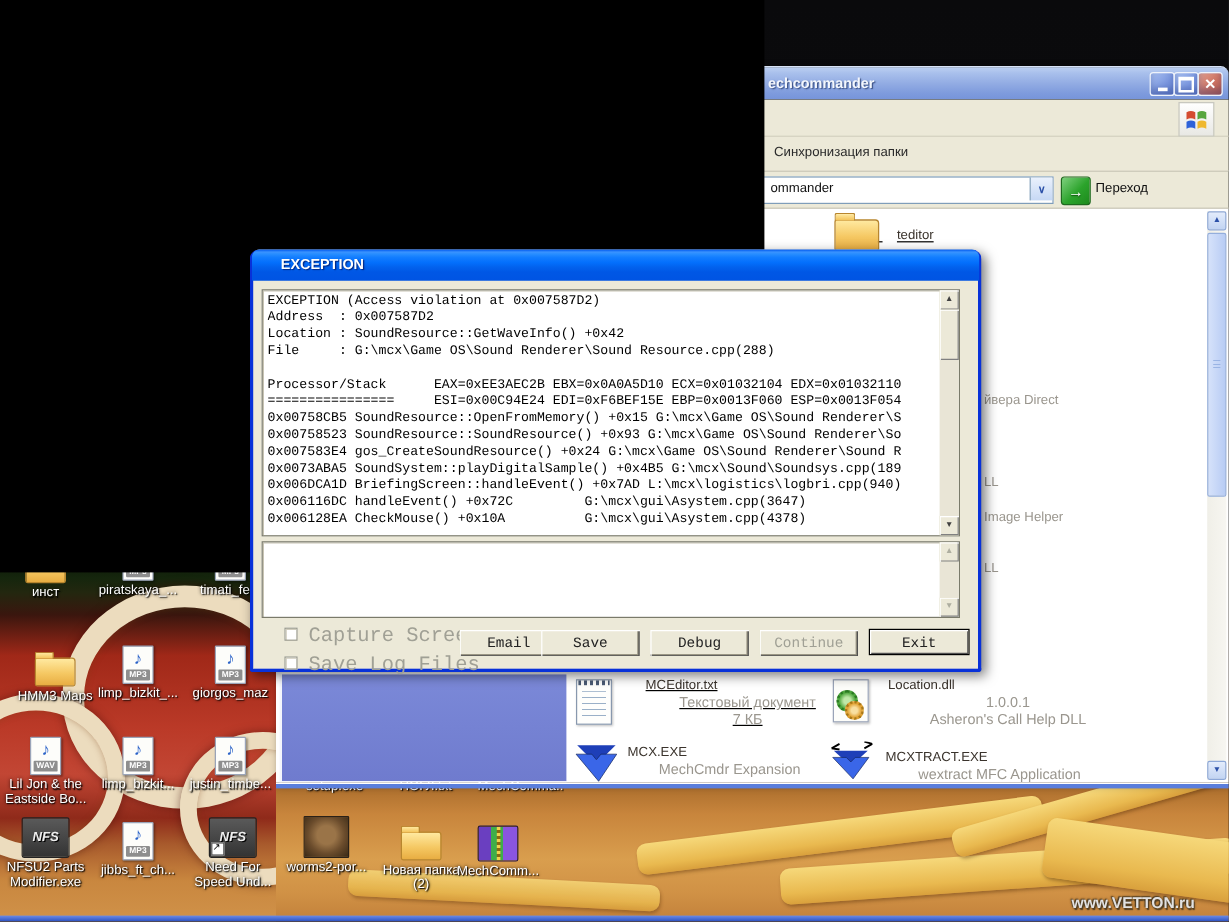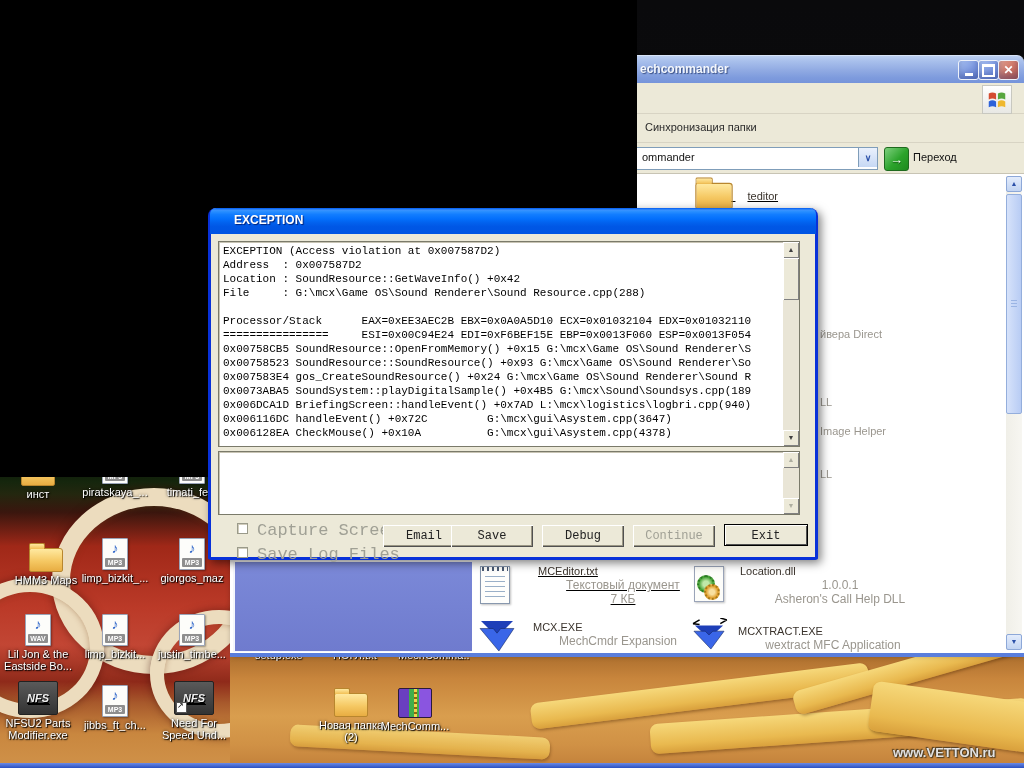--- a/index.html
+++ b/index.html
@@ -26,21 +26,21 @@
   .folder-icon{position:relative;width:32px;height:22px;border-radius:2px 3px 2px 2px;
     background:linear-gradient(180deg,#ffe9a0,#f5c863 55%,#e8ad42);border:1px solid #b8862e;}
   .folder-icon::before{content:"";position:absolute;left:-1px;top:-6px;width:14px;height:5px;
     background:linear-gradient(180deg,#ffe9a0,#f2c055);border:1px solid #b8862e;border-bottom:none;border-radius:2px 2px 0 0;}
   .page-icon{position:relative;width:24px;height:30px;background:#fdfdfa;border:1px solid #9aa4b8;border-radius:1px;
     box-shadow:1px 1px 2px rgba(0,0,0,.35);}
   .page-icon .note{position:absolute;left:0;right:0;top:1px;color:#2a62c8;font-size:14px;line-height:16px;text-align:center;text-shadow:none;}
   .page-icon .badge{position:absolute;left:2px;right:2px;bottom:2px;background:#8e8e8e;color:#fff;
     font-size:7px;font-weight:bold;line-height:9px;border-radius:1px;letter-spacing:0;}
   .nfs-icon{position:relative;width:38px;height:32px;background:linear-gradient(180deg,#5a5a5a,#333);border:1px solid #222;border-radius:2px;
-    display:flex;align-items:center;justify-content:center;text-decoration:underline;}
+    display:flex;align-items:center;justify-content:center;}
   .nfs-icon .nfs-text{color:#eee;font-size:11px;font-weight:bold;font-style:italic;text-shadow:1px 1px 0 #000;}
   .shortcut-overlay{position:absolute;left:1px;bottom:1px;width:9px;height:9px;background:#fff;border:1px solid #555;}
   .shortcut-overlay::before{content:"\2197";position:absolute;left:0;top:-2px;font-size:8px;color:#000;}
   .bear-icon{width:36px;height:33px;border:1px solid #2a2118;border-radius:1px;
     background:radial-gradient(circle at 50% 45%,#9a7448 0 30%,#6b4c2c 60%,#3a2a16 100%);}
   .rar-icon{position:relative;width:32px;height:28px;border-radius:2px;border:1px solid #2a1a3a;
     background:linear-gradient(90deg,#6a3fc0 0 32%,#3fae4a 32% 64%,#8a55e0 64% 100%);}
   .rar-icon::after{content:"";position:absolute;left:46%;top:0;bottom:0;width:3px;background:repeating-linear-gradient(180deg,#f2d24e 0 3px,#8a6a10 3px 5px);}
   .cut-label{position:absolute;height:11px;overflow:hidden;color:#fff;font-size:11px;line-height:11px;
     text-shadow:1px 1px 1px #000,0 0 3px rgba(0,0,0,.9);}
@@ -264,20 +264,26 @@
   </div>
   <div class="dicon" style="left:159px;top:681px;">
     <div class="ic">
         <div class="nfs-icon">
           <span class="nfs-text">NFS</span>
           <span class="shortcut-overlay"></span>
         </div>
       </div>
     <div class="dlabel"><span>Need For</span><br><span>Speed Und...</span></div>
   </div>
+  <div class="dicon" style="left:237px;top:681px;">
+    <div class="ic">
+        <div class="bear-icon"></div>
+      </div>
+    <div class="dlabel">worms2-por...</div>
+  </div>
   <div class="dicon" style="left:316px;top:683px;">
     <div class="ic">
         <div class="folder-icon"></div>
       </div>
     <div class="dlabel"><span>Новая папка</span><br><span>(2)</span></div>
   </div>
   <div class="dicon" style="left:380px;top:684px;">
     <div class="ic">
         <div class="rar-icon"></div>
       </div>
@@ -344,21 +350,21 @@
           <div class="x-item-desc">1.0.0.1</div>
           <div class="x-item-desc" style="white-space:nowrap;">Asheron's Call  Help DLL</div>
         </div>
       </div>
 
       <div style="position:absolute;left:248px;top:444px;">
         <svg class="mcx-icon" style="position:absolute;left:0;top:2px;" viewBox="0 0 38 34">
           <path d="M2 1 h34 l-13 13 h-8 z" fill="#1e3fb8"></path>
           <path d="M1 9 h14 l4 5 4 -5 h14 l-16 24 z" fill="#3a66e8" stroke="#12245a" stroke-width="0.6"></path>
         </svg>
-        <div style="position:absolute;left:55px;top:2px;width:170px;">
+        <div style="position:absolute;left:45px;top:2px;width:170px;">
           <div class="x-item-name">MCX.EXE</div>
           <div class="x-item-desc">MechCmdr Expansion</div>
         </div>
       </div>
 
       <div style="position:absolute;left:460px;top:444px;">
         <svg class="mcx-icon" style="position:absolute;left:0;top:0;" viewBox="0 0 38 34">
           <path d="M2 6 l7 -4 m-7 4 l7 1 m29 -5 l-7 -2 m7 2 l-7 4" stroke="#000" stroke-width="1.6" fill="none"></path>
           <path d="M4 8 h30 l-11 10 h-8 z" fill="#1e3fb8"></path>
           <path d="M3 14 h12 l4 4 4 -4 h12 l-14 19 z" fill="#3a66e8" stroke="#12245a" stroke-width="0.6"></path>

